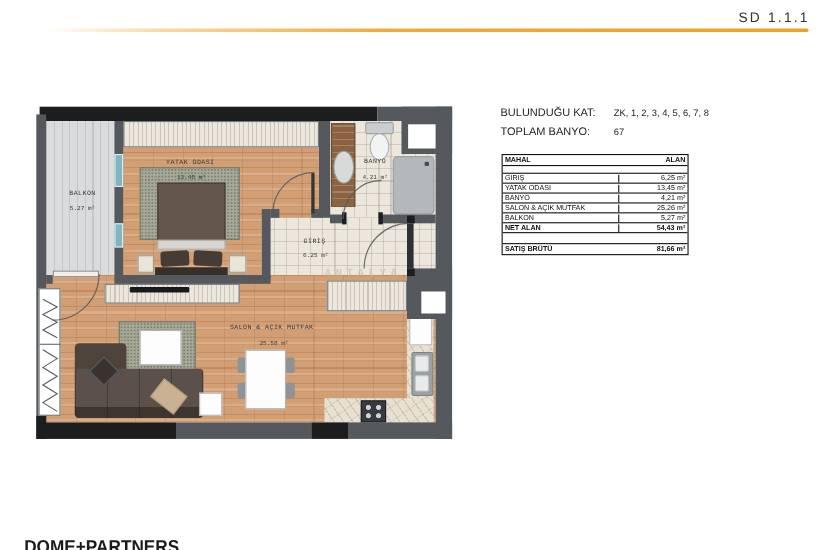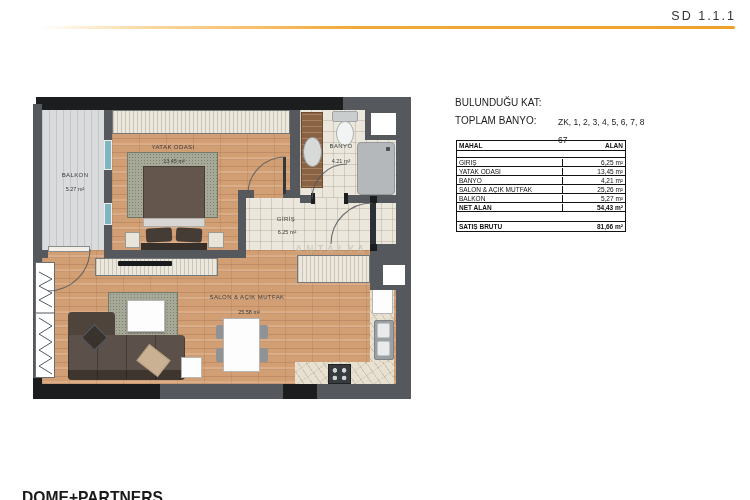--- a/index.html
+++ b/index.html
@@ -5,30 +5,30 @@
   html,body{margin:0;padding:0;}
   body{width:750px;height:500px;position:relative;overflow:hidden;background:#ffffff;
        font-family:"Liberation Sans", sans-serif;color:#2b2b2b;}
   .abs{position:absolute;}
   
   .code{top:9px;right:14px;font-size:12.5px;letter-spacing:2px;color:#333;}
   .rule{left:40px;top:26px;width:695px;height:3px;border-radius:2px;
         background:linear-gradient(to right, rgba(244,170,50,0) 0%, rgba(244,170,50,.45) 15%, #f2a93b 45%, #efa028 100%);}
   
   .info-label{font-size:10px;color:#222;}
-  .info-value{font-size:8.5px;color:#222;margin-top:20px;}
+  .info-value{font-size:8.5px;color:#222;}
   .tbl{left:456px;top:140px;width:168px;border:1px solid #111;font-size:6.5px;color:#111;}
   .trow{display:flex;box-sizing:border-box;align-items:center;}
   .trow.bt{border-top:1px solid #111;}
   .tname{flex:0 0 105px;padding-left:2px;box-sizing:border-box;white-space:nowrap;overflow:hidden;}
   .tval{flex:1;text-align:right;padding-right:2px;box-sizing:border-box;white-space:nowrap;}
   .tval.div{border-left:1px solid #111;}
   .bold{font-weight:bold;}
   
-  #plan{left:33px;top:95px;width:380px;height:305px;}
+  #plan{left:33px;top:95px;width:380px;height:305px;font-family:Liberation Mono, monospace;}
   .wall{background:#55595d;}
   .blackwall{background:#1b1d1f;}
   .wood{background-color:#d29e74;
         background-image:
           repeating-linear-gradient(0deg, rgba(120,74,42,.20) 0 1px, rgba(255,255,255,0) 1px 7px),
           repeating-linear-gradient(90deg, rgba(120,74,42,.14) 0 1px, rgba(255,255,255,0) 1px 27px),
           repeating-linear-gradient(0deg, rgba(255,235,210,.20) 0 3px, rgba(0,0,0,0) 3px 14px);}
   .tile{background-color:#ece7dc;
         background-image:
           repeating-linear-gradient(0deg, rgba(150,140,118,.30) 0 1px, rgba(0,0,0,0) 1px 11px),

